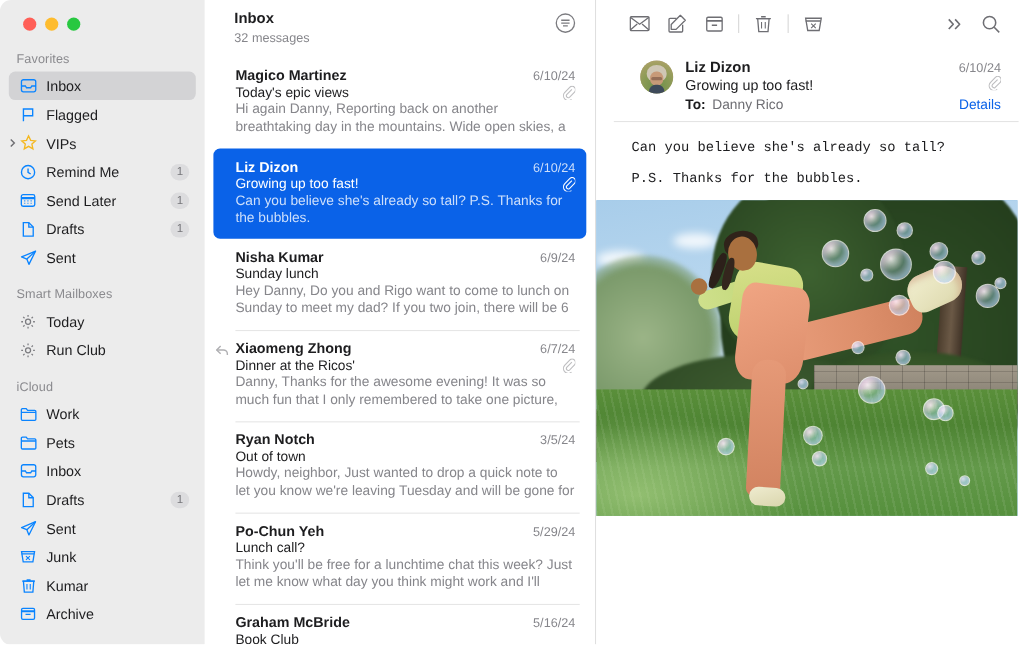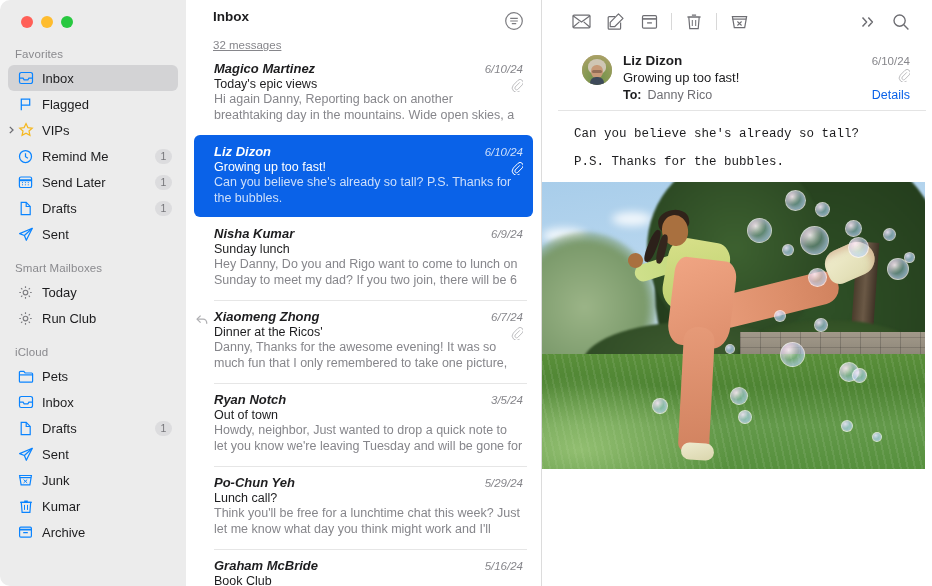--- a/index.html
+++ b/index.html
@@ -95,38 +95,38 @@
     overflow:hidden;
   }
   .ml-head {
     height:52px;
     flex:0 0 52px;
     display:flex; align-items:flex-start;
     justify-content:space-between;
     padding:8px 16px 0 27px;
   }
   .ml-title { font-size:13.5px; font-weight:bold; color:#1d1d1f; line-height:17px; }
-  .ml-count { font-size:11.5px; color:#86868b; line-height:15px; margin-top:13px;text-decoration:underline; }
+  .ml-count { font-size:11.5px; color:#86868b; line-height:15px; margin-top:3px; }
   .filter-btn { width:22px; height:22px; margin-top:2px; }
   .ml-rows { flex:1 1 auto; overflow:hidden; padding:0 8px; }
   .row {
     padding:9px 10px 11px 20px;
     position:relative;
     border-radius:6px;
   }
   .row + .row::before {
     content:"";
     position:absolute;
     left:20px; right:6px; top:0;
     height:1px; background:#e6e6e6;
   }
   .row.selected { background:#0a62e8; }
   .row.selected::before { display:none; }
   .row.selected + .row::before { display:none; }
-  .r-top { display:flex; align-items:baseline; justify-content:space-between;font-style:italic; }
+  .r-top { display:flex; align-items:baseline; justify-content:space-between; }
   .r-from { font-size:13px; font-weight:bold; color:#1d1d1f; }
   .r-date { font-size:11.5px; color:#86868b; flex:0 0 auto; margin-left:8px; }
   .r-mid { display:flex; align-items:center; justify-content:space-between; margin-top:1px;gap:40px; }
   .r-subj { font-size:12.5px; color:#1d1d1f; }
   .r-clip { width:12px; height:13px; flex:0 0 12px; opacity:.45; }
   .r-prev {
     font-size:12.5px; color:#86868b;
     line-height:15.5px;
     margin-top:1px;
     max-height:32px;
@@ -499,20 +499,29 @@
             <path d="M7.5 1.3v1.6M7.5 12.1v1.6M1.3 7.5h1.6M12.1 7.5h1.6M3.1 3.1l1.2 1.2M10.7 10.7l1.2 1.2M11.9 3.1l-1.2 1.2M4.3 10.7l-1.2 1.2"></path>
           </svg>
       </span>
       <span class="sb-label">Run Club</span>
     </div>
 
     <div class="gap"></div>
 
     <div class="sec-header">iCloud</div>
 
+    <div class="sb-item">
+      <span class="sb-ico">
+        <svg width="16" height="13" viewBox="0 0 16 13" fill="none" stroke="#0a84ff" stroke-width="1.2">
+            <path d="M1.4 11.2V2.4a1 1 0 0 1 1-1h3.4l1.3 1.6h6.5a1 1 0 0 1 1 1v7.2a1 1 0 0 1-1 1H2.4a1 1 0 0 1-1-1z"></path>
+            <path d="M1.4 4.9h13.2"></path>
+          </svg>
+      </span>
+      <span class="sb-label">Work</span>
+    </div>
 
     <div class="sb-item">
       <span class="sb-ico">
         <svg width="16" height="13" viewBox="0 0 16 13" fill="none" stroke="#0a84ff" stroke-width="1.2">
             <path d="M1.4 11.2V2.4a1 1 0 0 1 1-1h3.4l1.3 1.6h6.5a1 1 0 0 1 1 1v7.2a1 1 0 0 1-1 1H2.4a1 1 0 0 1-1-1z"></path>
             <path d="M1.4 4.9h13.2"></path>
           </svg>
       </span>
       <span class="sb-label">Pets</span>
     </div>

